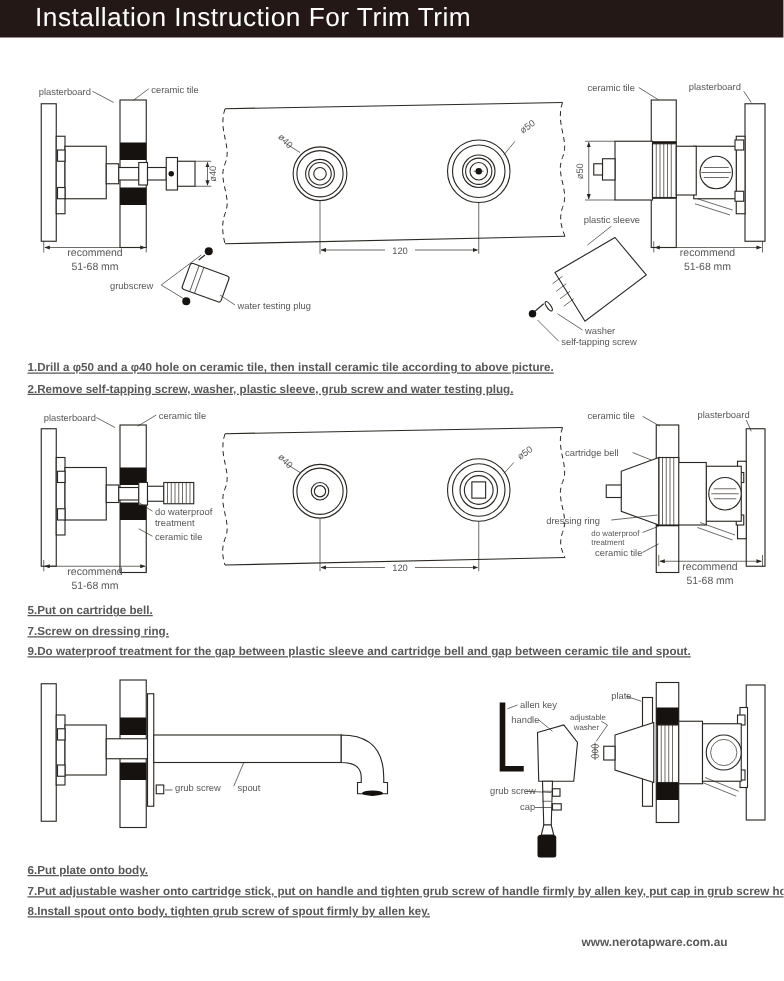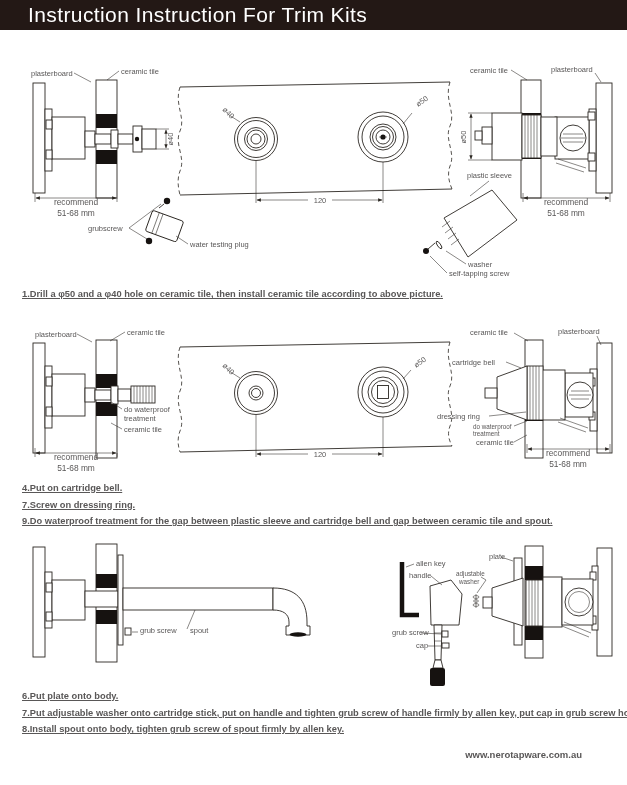--- a/index.html
+++ b/index.html
@@ -21,21 +21,21 @@
   .steps{position:absolute;left:22px;color:#595757;font-size:9.3px;font-weight:bold;text-decoration:underline;}
   .steps p{margin:0;line-height:16.5px;white-space:nowrap;}
   .footer{position:absolute;top:749px;right:45px;color:#595757;font-size:9.5px;font-weight:bold;}
 </style>
 </head>
 <body>
 
 <div class="page">
 
   <div class="header">
-    <div class="title">Instruction Instruction For Trim Kits</div>
+    <div class="title">Installation Instruction For Trim Trim</div>
   </div>
 
   <svg class="fig" style="top:55px" width="627" height="235" viewBox="0 0 627 235">
     <defs>
       <pattern id="hp" patternUnits="userSpaceOnUse" width="5.5" height="5.5" patternTransform="rotate(45)">
         <rect width="5.5" height="5.5" fill="#ffffff"></rect>
         <line x1="0" y1="0" x2="0" y2="5.5" stroke="#57504b" stroke-width="1.4"></line>
       </pattern>
       <pattern id="ht" patternUnits="userSpaceOnUse" width="3.2" height="3.2" patternTransform="rotate(45)">
         <rect width="3.2" height="3.2" fill="#ffffff"></rect>
@@ -200,20 +200,21 @@
         <line class="thin" x1="155" y1="160" x2="155" y2="182"></line>
         <line class="thin" x1="159" y1="160" x2="159" y2="182"></line>
       </g>
       <text x="190" y="192">water testing plug</text>
       <line class="thin" x1="188" y1="189" x2="176" y2="181"></line>
     </g>
   </svg>
 
   <div class="steps" style="top:286px">
     <p>1.Drill a φ50 and a φ40 hole on ceramic tile, then install ceramic tile according to above picture.</p>
+    <p>2.Remove self-tapping screw, washer, plastic sleeve, grub screw and water testing plug.</p>
   </div>
 
   <svg class="fig" style="top:322px" width="627" height="158" viewBox="0 0 627 158">
 
     <g>
       <text x="35" y="15">plasterboard</text>
       <line class="thin" x1="77" y1="12" x2="92" y2="20"></line>
       <text x="127" y="13">ceramic tile</text>
       <line class="thin" x1="125" y1="10" x2="110" y2="19"></line>
       <rect class="ln" x="33" y="21" width="12" height="110" fill="url(#hp)"></rect>
@@ -331,21 +332,21 @@
         <line class="thin" x1="610" y1="122" x2="610" y2="131"></line>
         <line class="thin" x1="566" y1="127" x2="528" y2="127" marker-end="url(#ah)"></line>
         <line class="thin" x1="566" y1="127" x2="609" y2="127" marker-end="url(#ah)"></line>
         <text class="rec mid" x="568" y="134">recommend</text>
         <text class="rec mid" x="568" y="145">51-68 mm</text>
       </g>
     </g>
   </svg>
 
   <div class="steps" style="top:480px">
-    <p>4.Put on cartridge bell.</p>
+    <p>5.Put on cartridge bell.</p>
     <p>7.Screw on dressing ring.</p>
     <p>9.Do waterproof treatment for the gap between plastic sleeve and cartridge bell and gap between ceramic tile and spout.</p>
   </div>
 
   <svg class="fig" style="top:538px" width="627" height="152" viewBox="0 0 627 152">
 
     <g>
       <rect class="ln" x="33" y="9" width="12" height="110" fill="url(#hp)"></rect>
       <rect class="ln" x="96" y="6" width="21" height="118" fill="url(#ht)"></rect>
       <rect class="blk" x="96" y="36" width="21" height="14"></rect>

